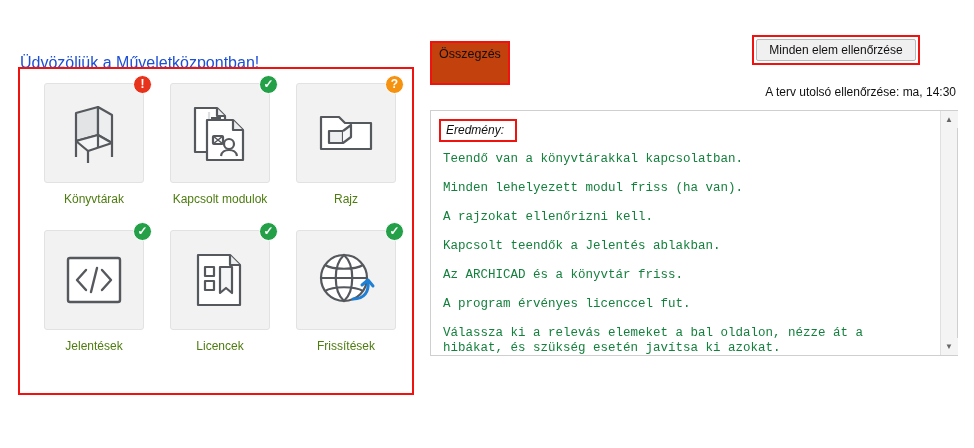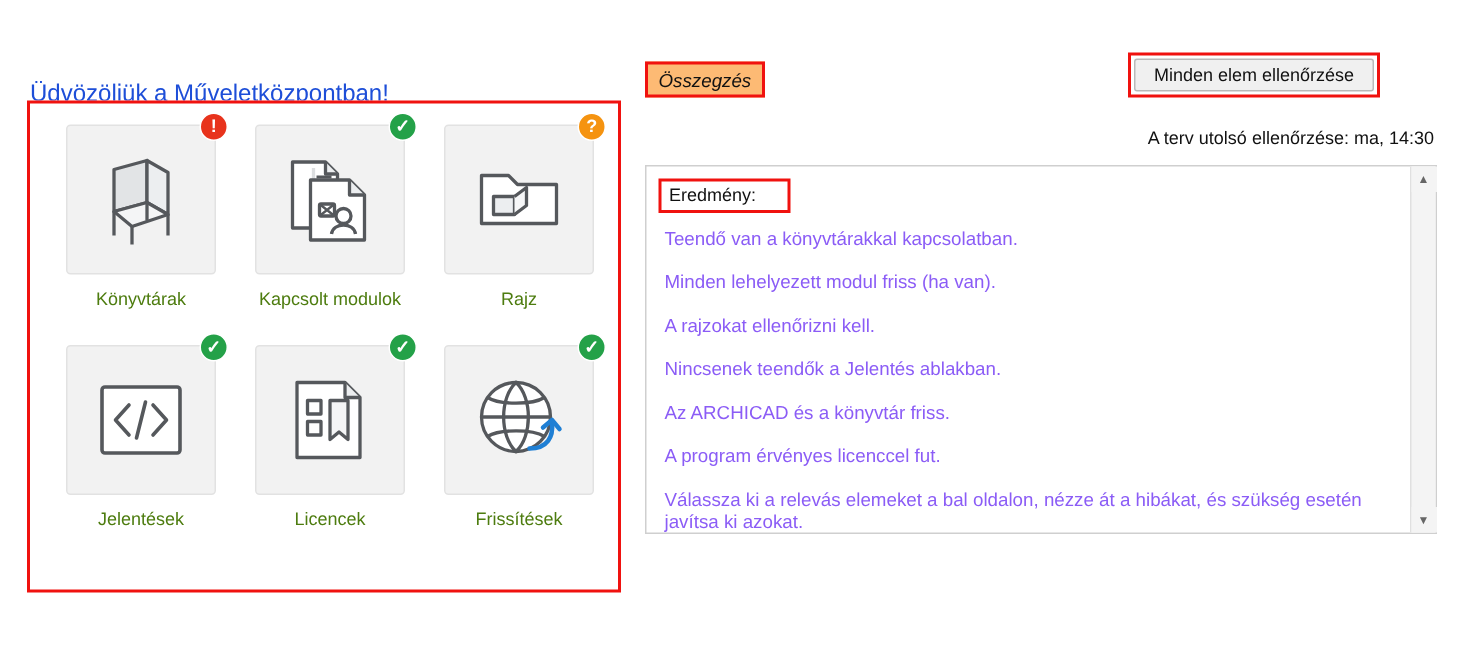--- a/index.html
+++ b/index.html
@@ -100,28 +100,27 @@
   .badge.error { background: #e8331c; }
   .badge.ok { background: #24a148; }
   .badge.warn { background: #f59310; }
   .badge .glyph { position: relative; top: -0.5px; }
 
   
   .summary-label {
     position: absolute;
     left: 430px;
     top: 41px;
-    padding: 4px 7px 2px 7px;
+    padding: 4px 7px 22px 7px;
     border: 2px solid #f0120f;
     font-size: 12.5px;
     color: #111;
     box-sizing: border-box;
-    background: #fdba74;
+    background: #c2410c;
     white-space: nowrap;
-    font-style: italic;
   }
   .check-all-wrap {
     position: absolute;
     left: 752px;
     top: 35px;
     width: 168px;
     height: 30px;
     border: 2px solid #f0120f;
     box-sizing: border-box;
     padding: 2px;
@@ -191,37 +190,39 @@
     top: 0;
     right: 17px;
     bottom: 0;
     padding: 6px 14px 6px 8px;
     box-sizing: border-box;
     overflow: hidden;
   }
   .result-heading {
     display: inline-block;
     border: 2px solid #f0120f;
-    padding: 2px 21px 3px 5px;
+    padding: 2px 11px 3px 5px;
     font-size: 12px;
     color: #111;
     margin-left: 0px;
     margin-top: 2px;
     box-sizing: border-box;
+    font-style: italic;
   }
   .result-lines {
     margin-top: 10px;
     padding-left: 4px;
   }
   .result-line {
     font-size: 12.5px;
-    color: #8b5cf6;
+    color: #15803d;
     line-height: 15px;
     margin-bottom: 14px;
     max-width: 480px;
+    font-family: Liberation Mono, monospace;
   }
   .result-line:last-child { margin-bottom: 0; }
 
   
   svg { display: block; }
 </style>
 </head>
 <body>
 
 <div class="app">
@@ -370,21 +371,21 @@
 
   <div class="last-check">A terv utolsó ellenőrzése: ma, 14:30</div>
 
   <div class="result-panel">
     <div class="result-inner">
       <div class="result-heading">Eredmény:</div>
       <div class="result-lines">
         <div class="result-line">Teendő van a könyvtárakkal kapcsolatban.</div>
         <div class="result-line">Minden lehelyezett modul friss (ha van).</div>
         <div class="result-line">A rajzokat ellenőrizni kell.</div>
-        <div class="result-line">Nincsenek teendők a Jelentés ablakban.</div>
+        <div class="result-line">Kapcsolt teendők a Jelentés ablakban.</div>
         <div class="result-line">Az ARCHICAD és a könyvtár friss.</div>
         <div class="result-line">A program érvényes licenccel fut.</div>
         <div class="result-line">Válassza ki a relevás elemeket a bal oldalon, nézze át a hibákat, és szükség esetén javítsa ki azokat.</div>
       </div>
     </div>
     <div class="result-scroll">
       <div class="scroll-arrow">▲</div>
       <div class="scroll-arrow">▼</div>
     </div>
   </div>

